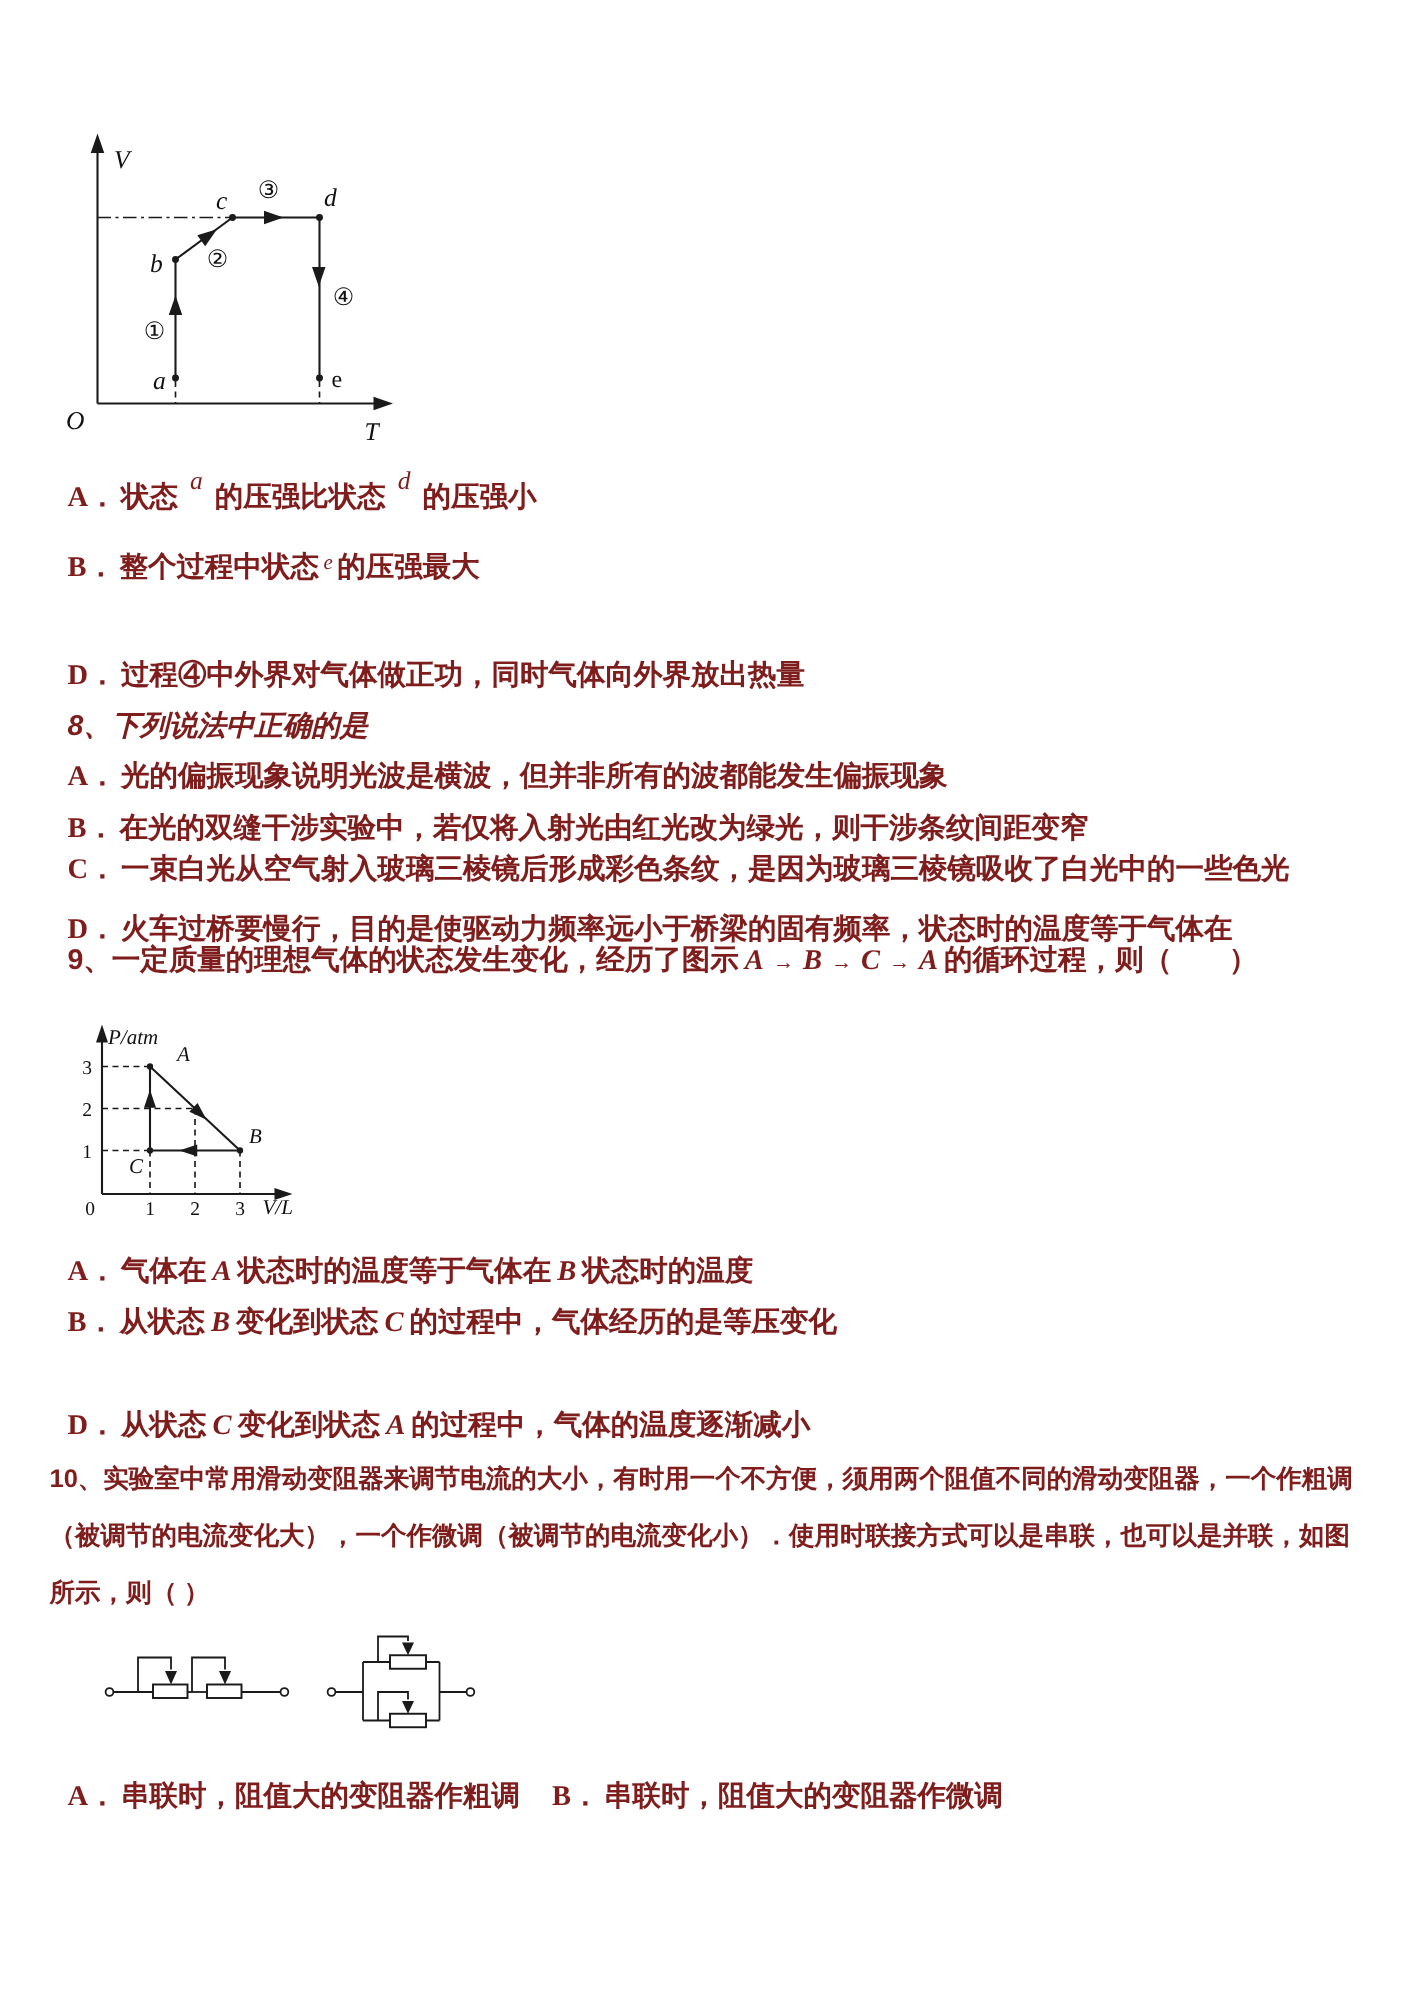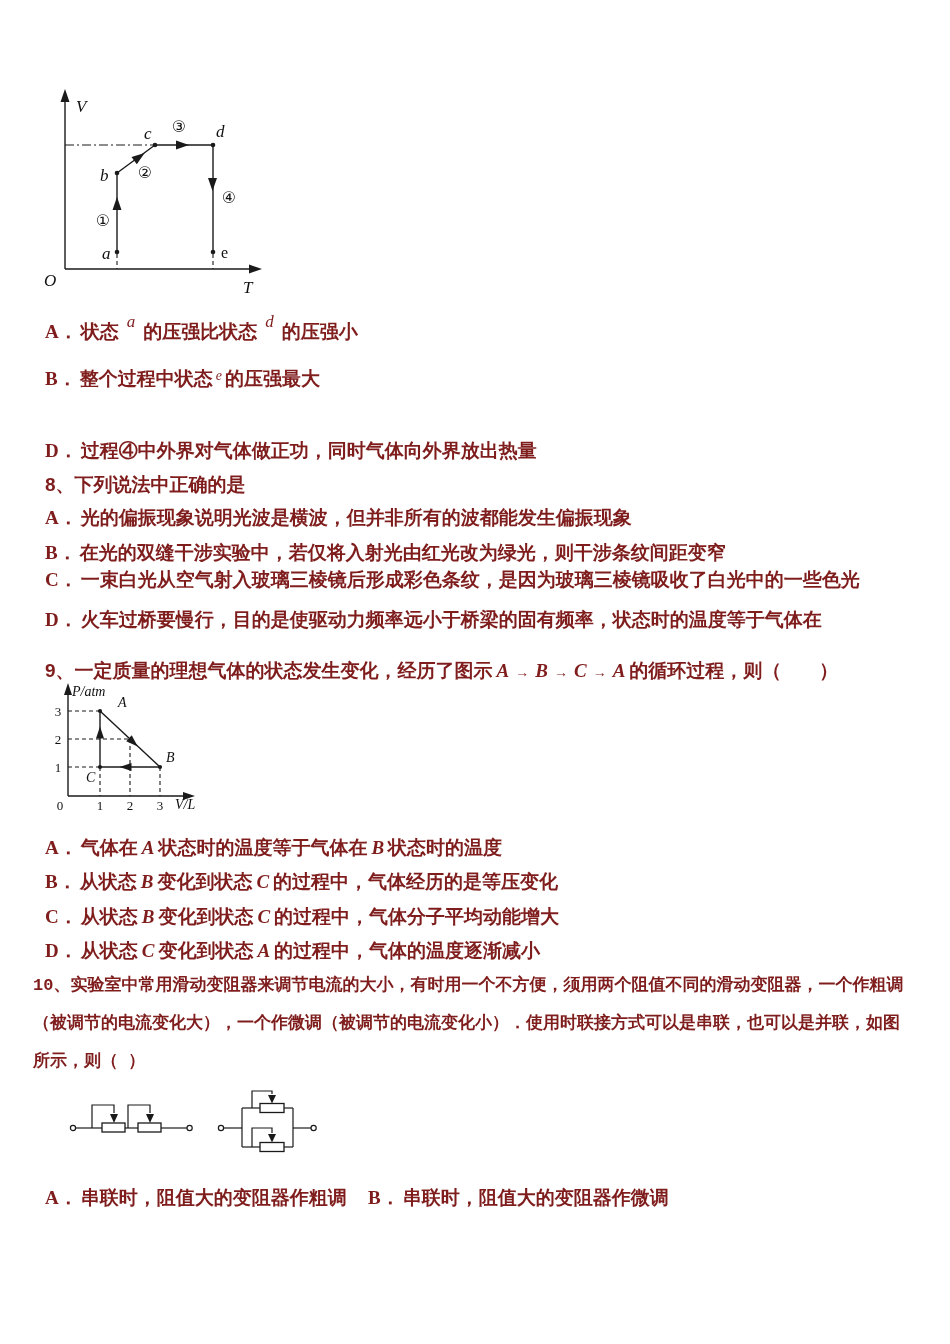--- a/index.html
+++ b/index.html
@@ -23,21 +23,21 @@
   }
   .arr { font-size:14px; margin:0 2px; font-weight:400; }
   .supvar {
     font-family:"Liberation Serif", serif; font-style:italic; font-weight:400;
     font-size:17px; position:relative; top:-11px; margin:0 8px;
   }
   .supe {
     font-family:"Liberation Serif", serif; font-style:italic; font-weight:400;
     font-size:14px; position:relative; top:-5px; margin:0 3px;
   }
-  .q10line { font-size:17px; left:33px;font-family:Liberation Mono, monospace; }
+  .q10line { font-size:17px; left:33px; }
   .fig { position:absolute; }
   .fig line, .fig polyline, .fig path { stroke:#1a1a1a; stroke-width:1.4; fill:none; }
   .fig .thin { stroke-width:1.2; }
   .fig .dash { stroke-dasharray:4,3; stroke-width:1.1; }
   .fig .dashdot { stroke-dasharray:9,3,2,3; stroke-width:1.1; }
   .fig polygon { fill:#1a1a1a; stroke:none; }
   .fig circle.dot { fill:#1a1a1a; stroke:none; }
   .fig circle.term { fill:#ffffff; stroke:#1a1a1a; stroke-width:1.2; }
   .fig rect.res { fill:#ffffff; stroke:#1a1a1a; stroke-width:1.3; }
   .fig text { fill:#111; stroke:none; }
@@ -96,37 +96,37 @@
   <div class="row" style="top:320px;">
     <span class="letter">A．</span><span class="seg">状态</span><span class="supvar">a</span><span class="seg">的压强比状态</span><span class="supvar">d</span><span class="seg">的压强小</span>
   </div>
   <div class="row" style="top:367px;">
     <span class="letter">B．</span><span class="seg">整个过程中状态</span><span class="supe">e</span><span class="seg">的压强最大</span>
   </div>
   <div class="row" style="top:439px;">
     <span class="letter">D．</span><span class="seg">过程④中外界对气体做正功，同时气体向外界放出热量</span>
   </div>
 
-  <div class="row" style="top:473px;">
+  <div class="row" style="top:473px;font-style:italic;">
     <span class="seg">8、下列说法中正确的是</span>
   </div>
   <div class="row" style="top:506px;">
     <span class="letter">A．</span><span class="seg">光的偏振现象说明光波是横波，但并非所有的波都能发生偏振现象</span>
   </div>
   <div class="row" style="top:541px;">
     <span class="letter">B．</span><span class="seg">在光的双缝干涉实验中，若仅将入射光由红光改为绿光，则干涉条纹间距变窄</span>
   </div>
   <div class="row" style="top:568px;">
     <span class="letter">C．</span><span class="seg">一束白光从空气射入玻璃三棱镜后形成彩色条纹，是因为玻璃三棱镜吸收了白光中的一些色光</span>
   </div>
   <div class="row" style="top:608px;">
     <span class="letter">D．</span><span class="seg">火车过桥要慢行，目的是使驱动力频率远小于桥梁的固有频率，状态时的温度等于气体在</span>
   </div>
 
-  <div class="row" style="top:659px;">
+  <div class="row" style="top:629px;">
     <span class="seg">9、一定质量的理想气体的状态发生变化，经历了图示</span><span class="v">A</span><span class="arr">→</span><span class="v">B</span><span class="arr">→</span><span class="v">C</span><span class="arr">→</span><span class="v">A</span><span class="seg">的循环过程，则（　　）</span>
   </div>
 
   <svg class="fig" style="left:42px; top:683px;" width="200" height="135" viewBox="0 0 200 135">
 
     <line x1="26" y1="7" x2="26" y2="113"></line>
     <polygon points="26,0 22,12 30,12"></polygon>
     <line x1="26" y1="113" x2="146" y2="113"></line>
     <polygon points="153,113 141,109 141,117"></polygon>
 
@@ -162,23 +162,20 @@
     <text class="it-sm" x="124" y="79">B</text>
     <text class="it-sm" x="44" y="99">C</text>
   </svg>
 
   <div class="row" style="top:836px;">
     <span class="letter">A．</span><span class="seg">气体在</span><span class="v">A</span><span class="seg">状态时的温度等于气体在</span><span class="v">B</span><span class="seg">状态时的温度</span>
   </div>
   <div class="row" style="top:870px;">
     <span class="letter">B．</span><span class="seg">从状态</span><span class="v">B</span><span class="seg">变化到状态</span><span class="v">C</span><span class="seg">的过程中，气体经历的是等压变化</span>
   </div>
-  <div class="row" style="top:905px;">
-    <span class="letter">C．</span><span class="seg">从状态</span><span class="v">B</span><span class="seg">变化到状态</span><span class="v">C</span><span class="seg">的过程中，气体分子平均动能增大</span>
-  </div>
   <div class="row" style="top:939px;">
     <span class="letter">D．</span><span class="seg">从状态</span><span class="v">C</span><span class="seg">变化到状态</span><span class="v">A</span><span class="seg">的过程中，气体的温度逐渐减小</span>
   </div>
 
   <div class="row q10line" style="top:974px;">
     <span class="seg">10、实验室中常用滑动变阻器来调节电流的大小，有时用一个不方便，须用两个阻值不同的滑动变阻器，一个作粗调</span>
   </div>
   <div class="row q10line" style="top:1012px;text-align:right;">
     <span class="seg">（被调节的电流变化大），一个作微调（被调节的电流变化小）．使用时联接方式可以是串联，也可以是并联，如图</span>
   </div>

